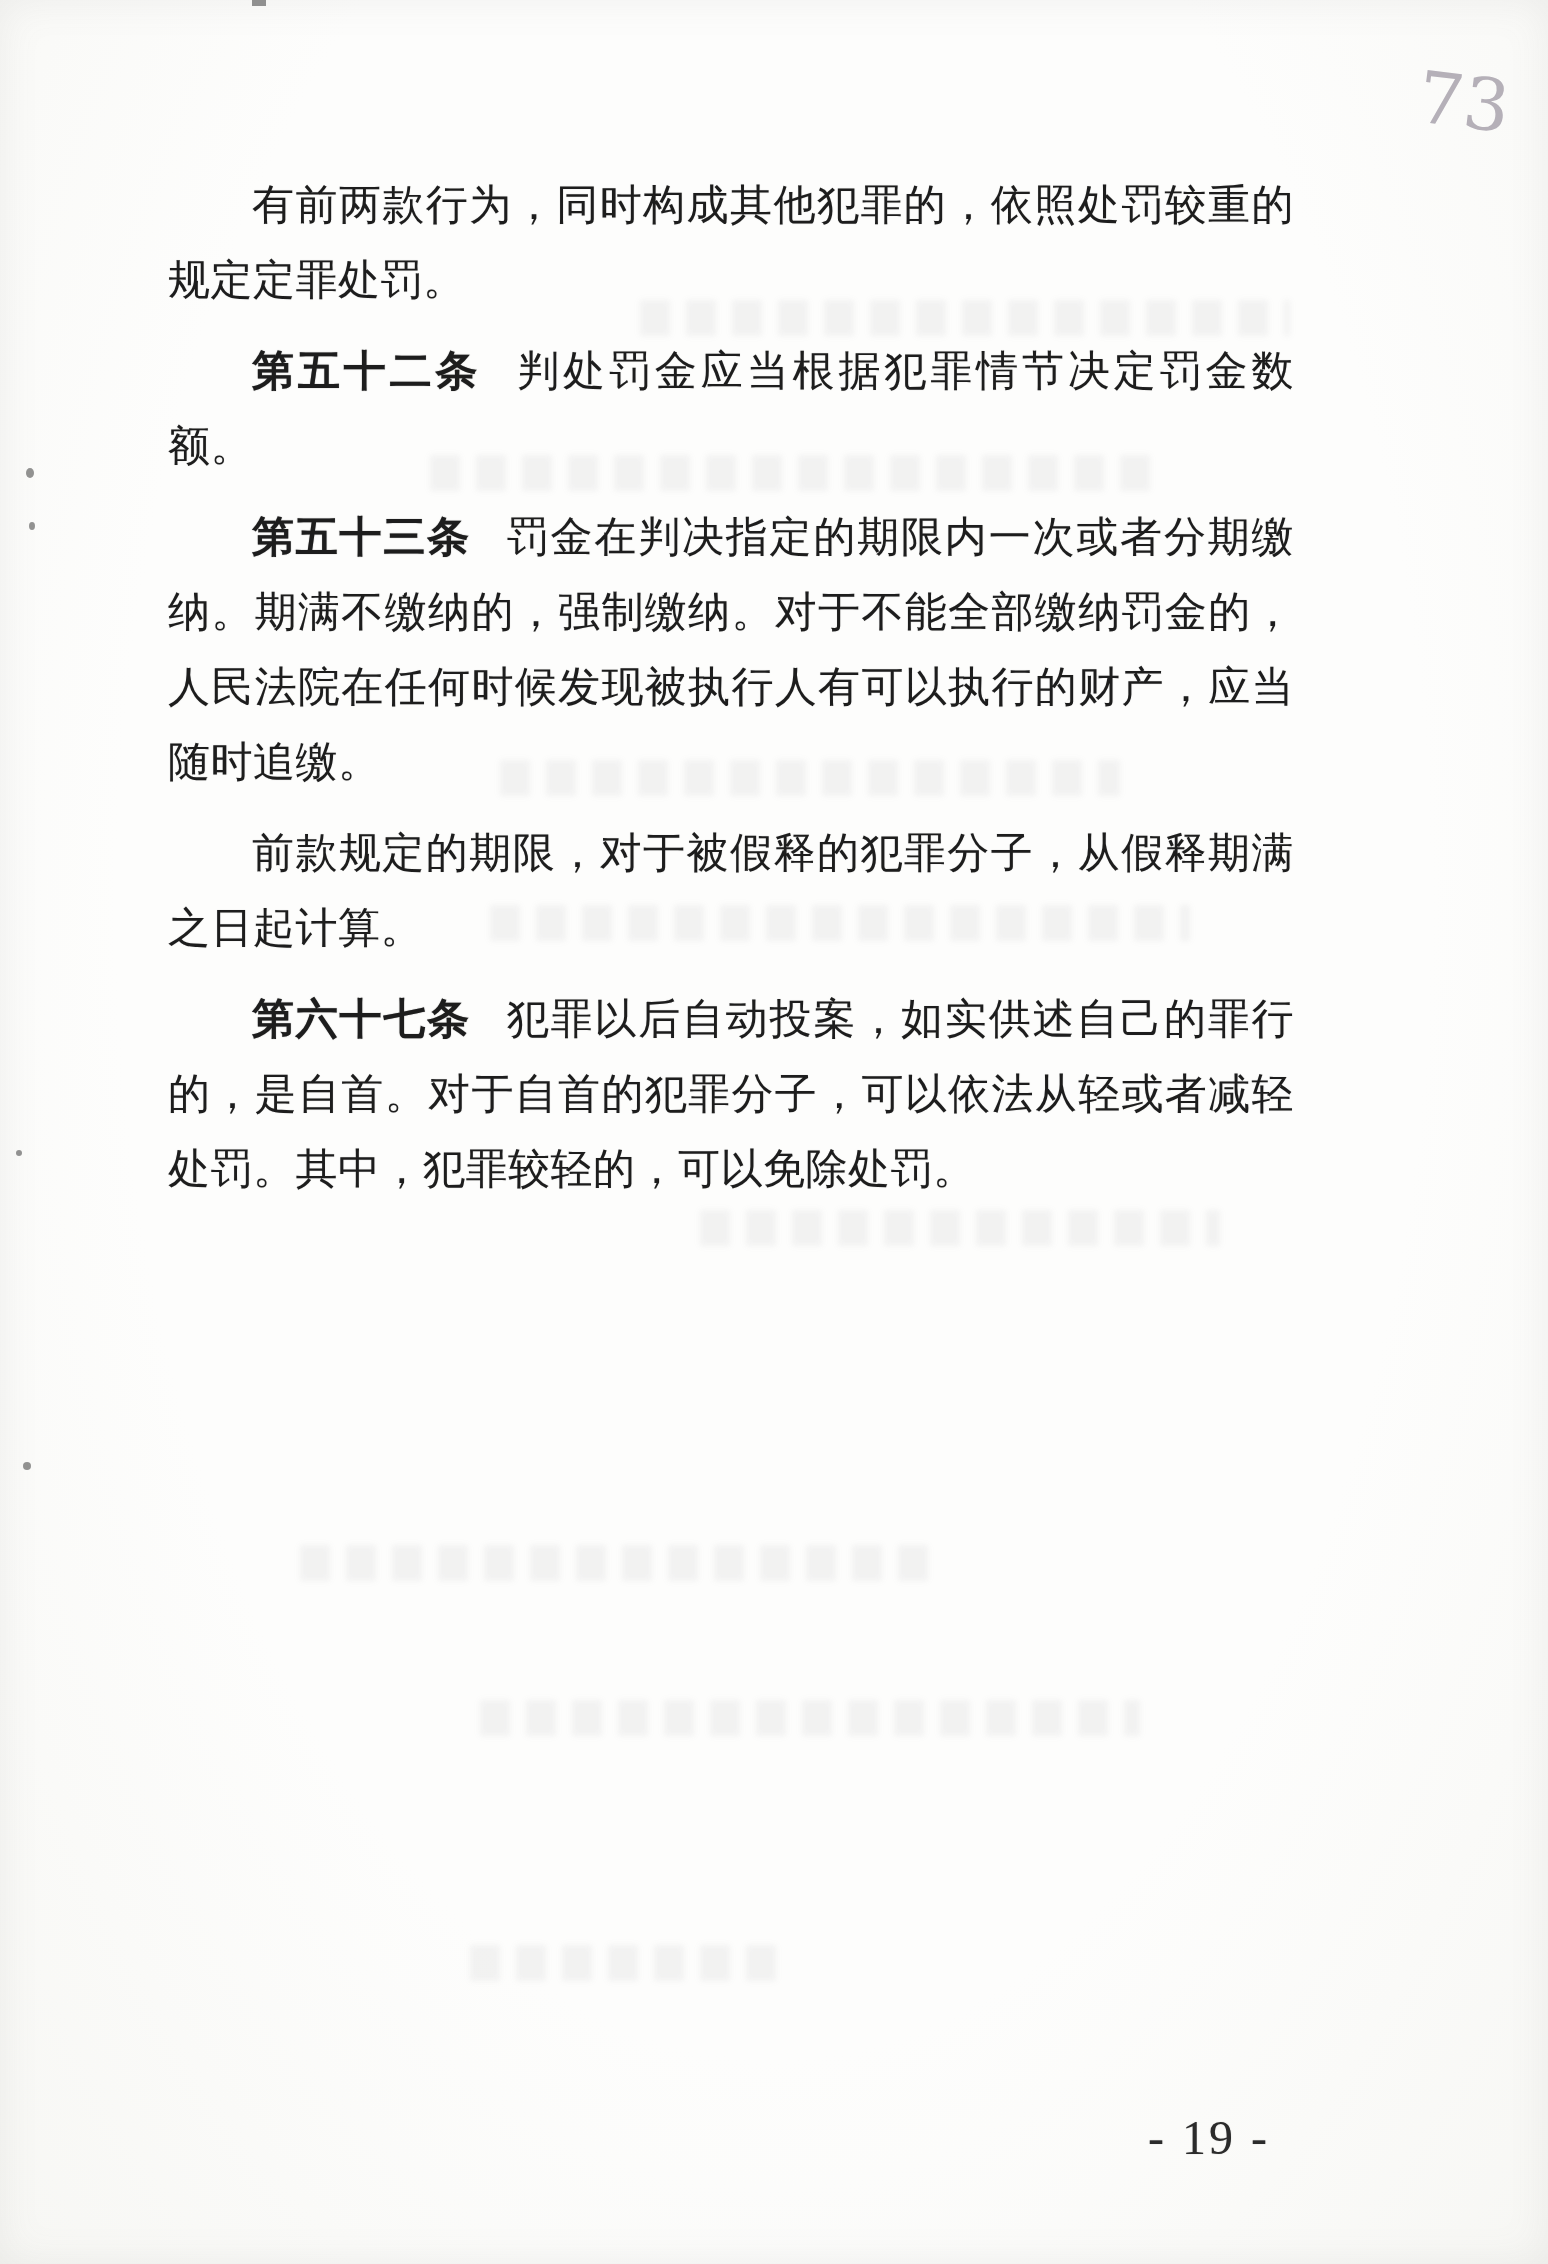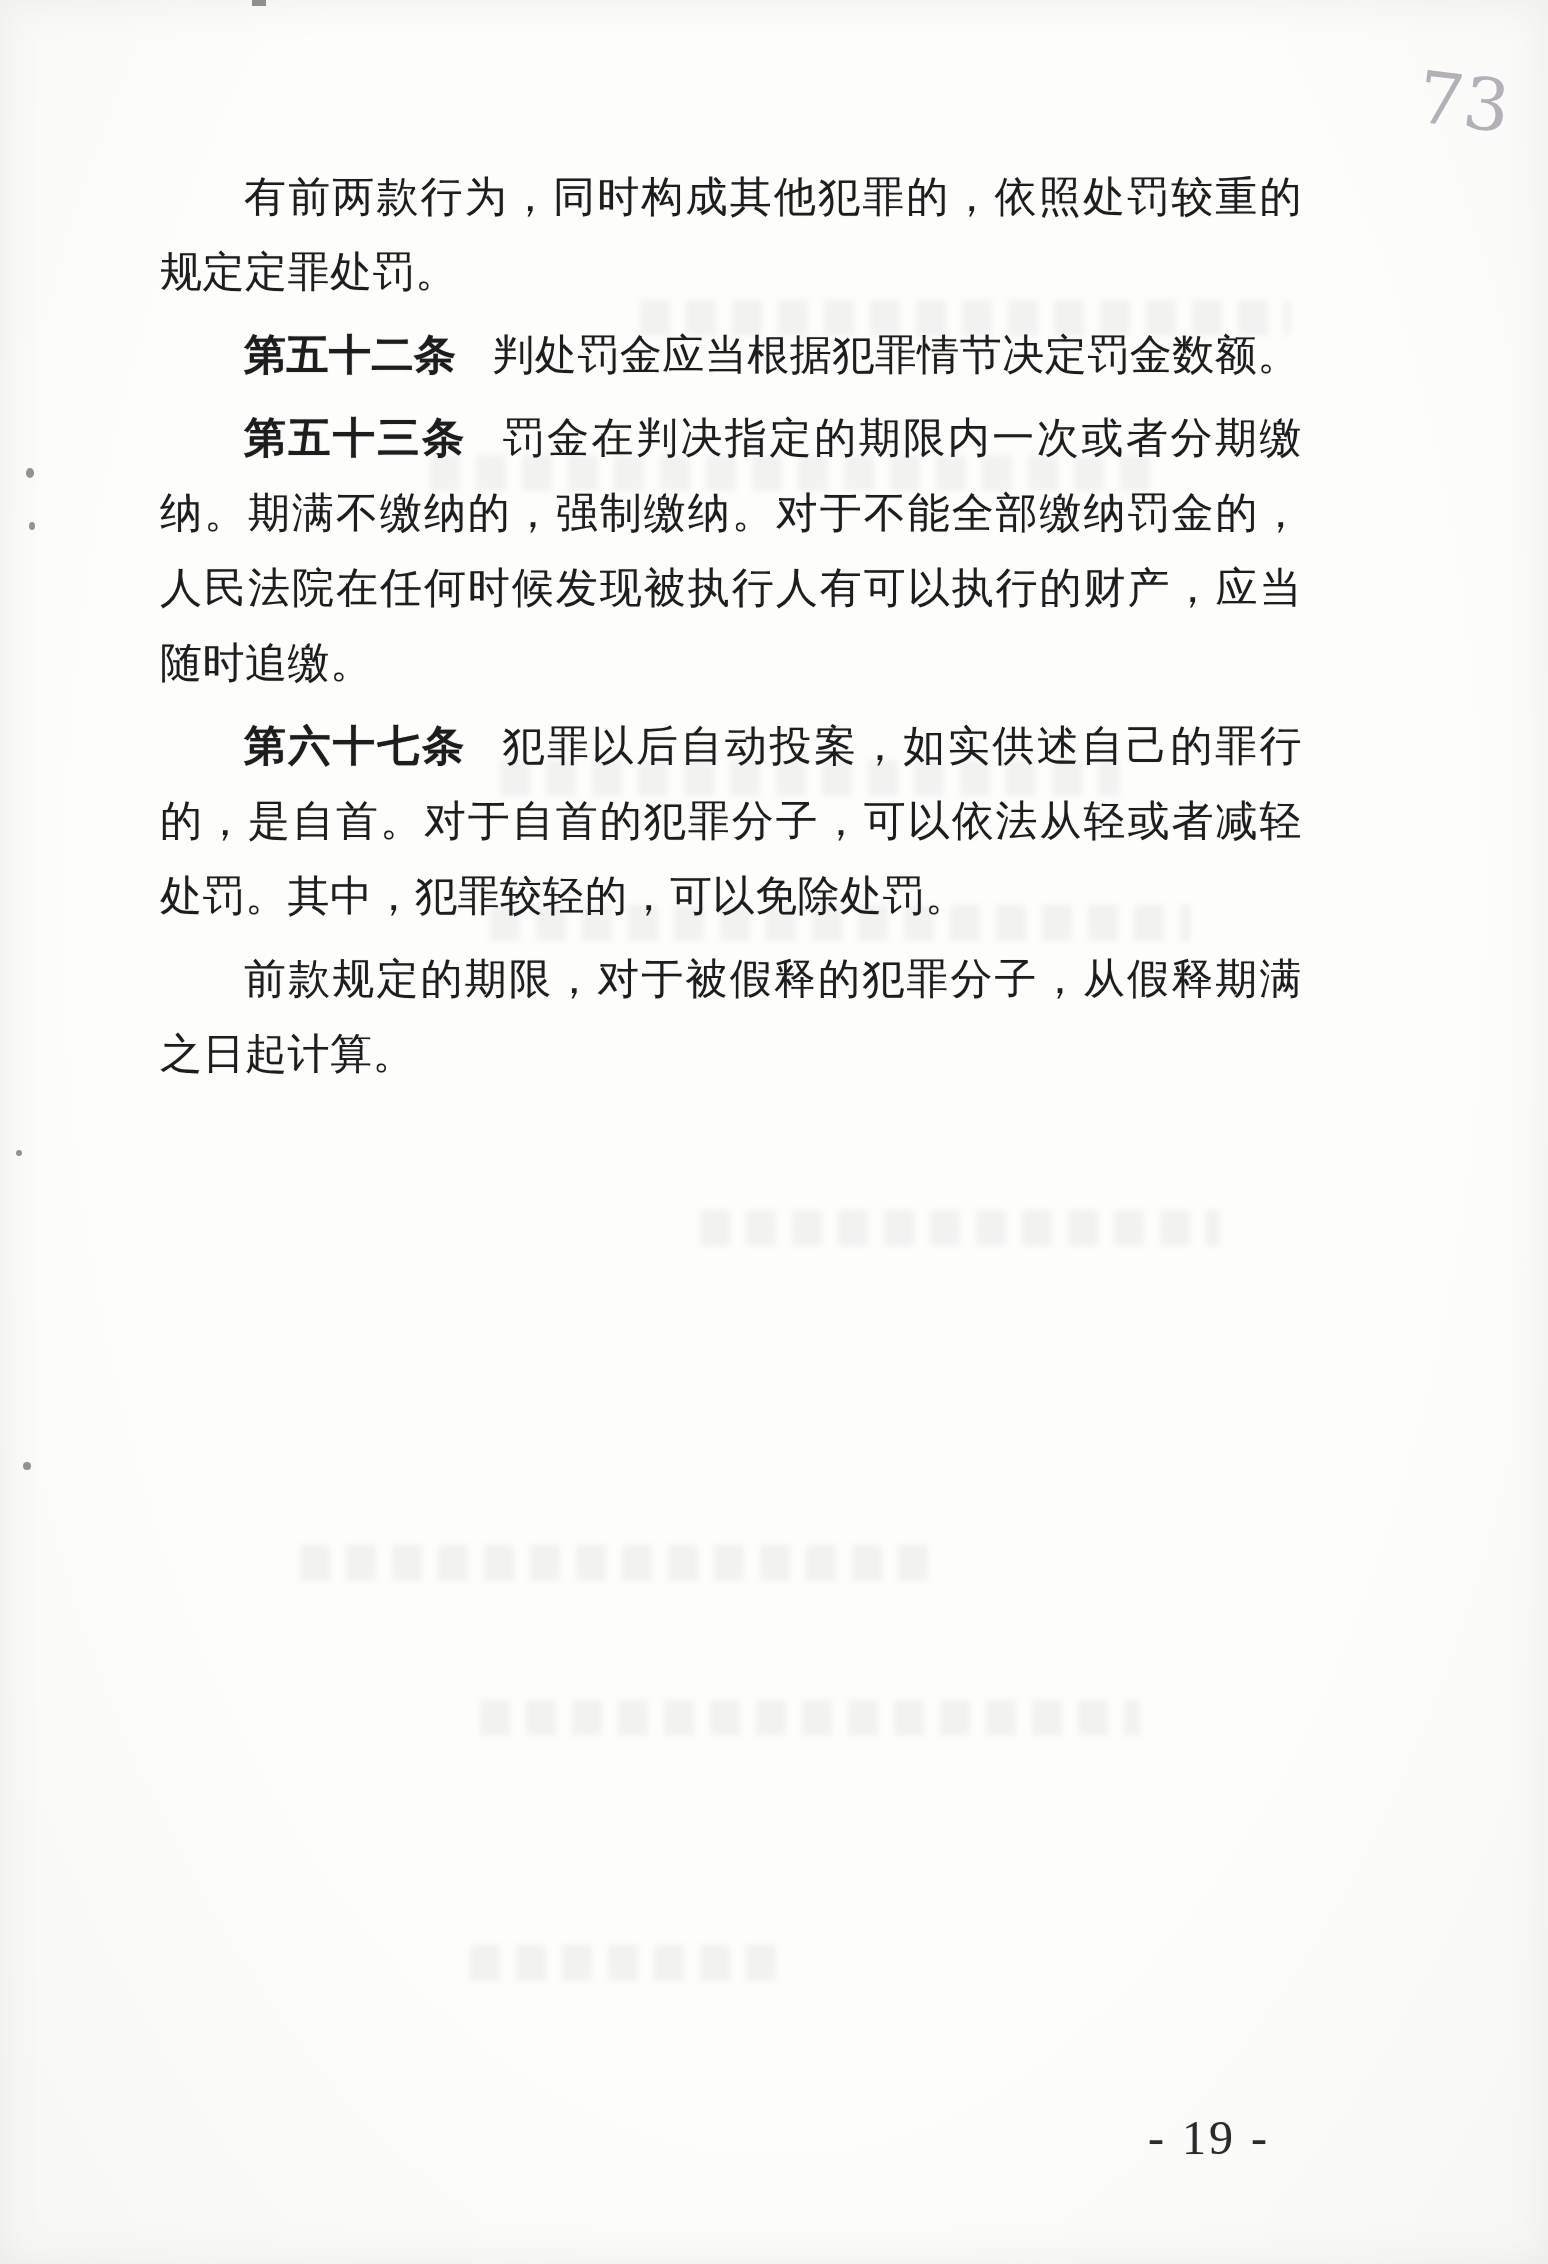--- a/index.html
+++ b/index.html
@@ -21,21 +21,21 @@
       radial-gradient(ellipse at 50% 40%, #fdfdfc 60%, #f7f7f4 100%);
     box-shadow: inset 0 0 40px rgba(120,120,115,0.10);
   }
   .text-block {
     position: absolute;
     left: 152px;
     top: 152px;
     width: 1158px;
   }
   p.para {
-    margin: 8px;
+    margin: 16px;
     padding: 0;
     text-indent: 2em;
     font-size: 42px;
     line-height: 75px;
     letter-spacing: 0.5px;
     color: #1d1d1d;
     text-align: justify;
     text-justify: inter-ideograph;
     text-shadow: 0 0 1px rgba(20,20,20,0.25);
   }
@@ -111,21 +111,21 @@
 
     <p class="para"><span class="art-label"></span><span>有前两款行为，同时构成其他犯罪的，依照处罚较重的规定定罪处罚。</span></p>
 
     <p class="para"><span class="art-label">第五十二条</span><span>判处罚金应当根据犯罪情节决定罚金数额。</span></p>
 
     <p class="para"><span class="art-label">第五十三条</span><span>罚金在判决指定的期限内一次或者分期缴纳。期满不缴纳的，强制缴纳。对于不能全部缴纳罚金的，人民法院在任何时候发现被执行人有可以执行的财产，应当随时追缴。</span></p>
 
 
 
 
+    <p class="para"><span class="art-label"></span><span>前款规定的期限，对于被假释的犯罪分子，从假释期满之日起计算。</span></p>
+
     <p class="para"><span class="art-label">第六十七条</span><span>犯罪以后自动投案，如实供述自己的罪行的，是自首。对于自首的犯罪分子，可以依法从轻或者减轻处罚。其中，犯罪较轻的，可以免除处罚。</span></p>
-
-    <p class="para"><span class="art-label"></span><span>前款规定的期限，对于被假释的犯罪分子，从假释期满之日起计算。</span></p>
 
   </div>
 
   <div class="page-number">- 19 -</div>
 
 </div>
 
 </body></html>

